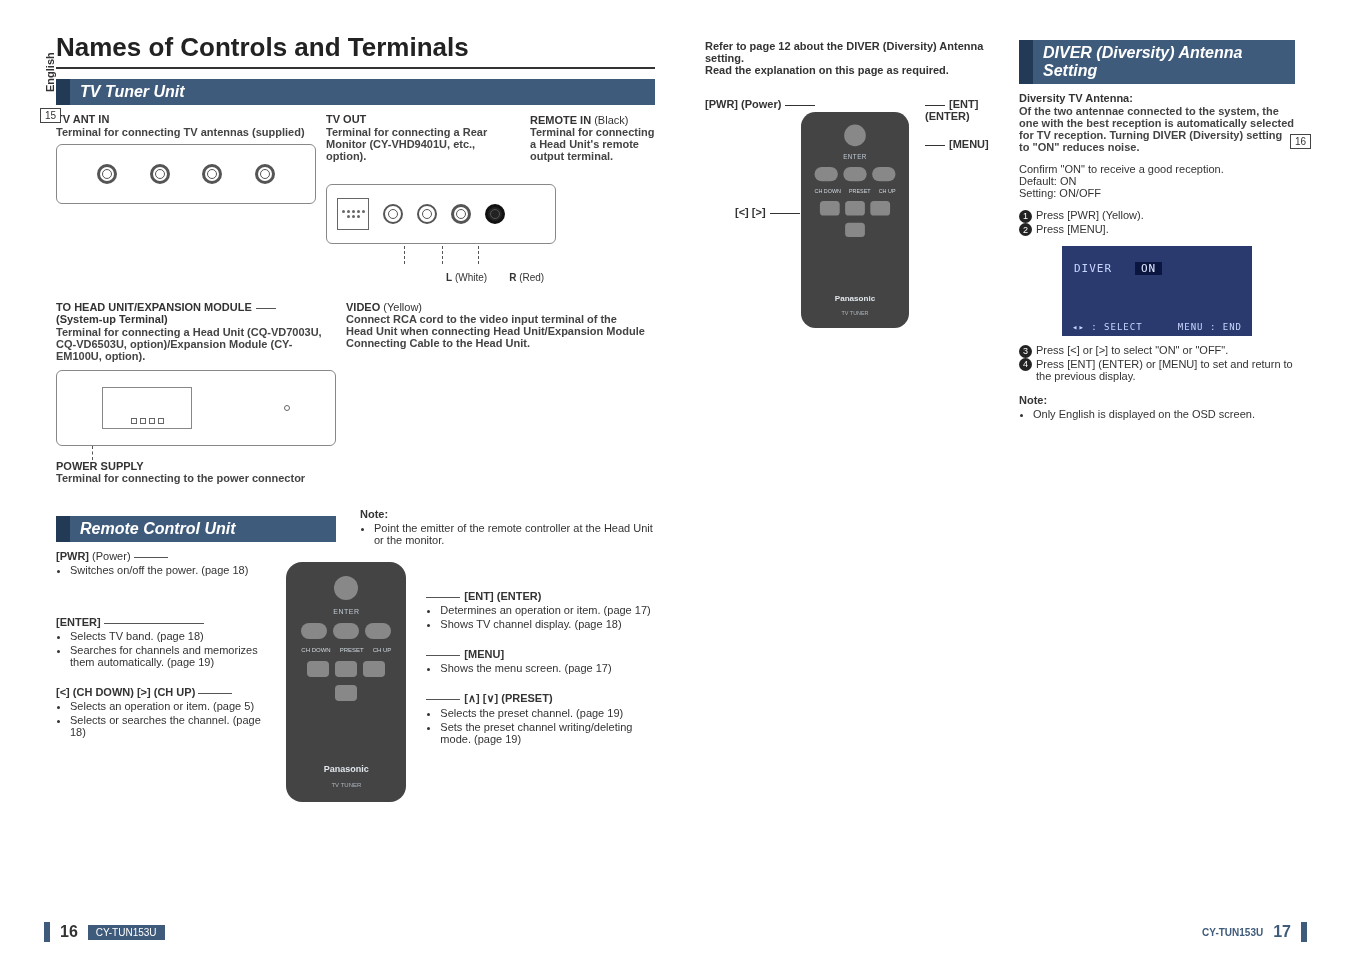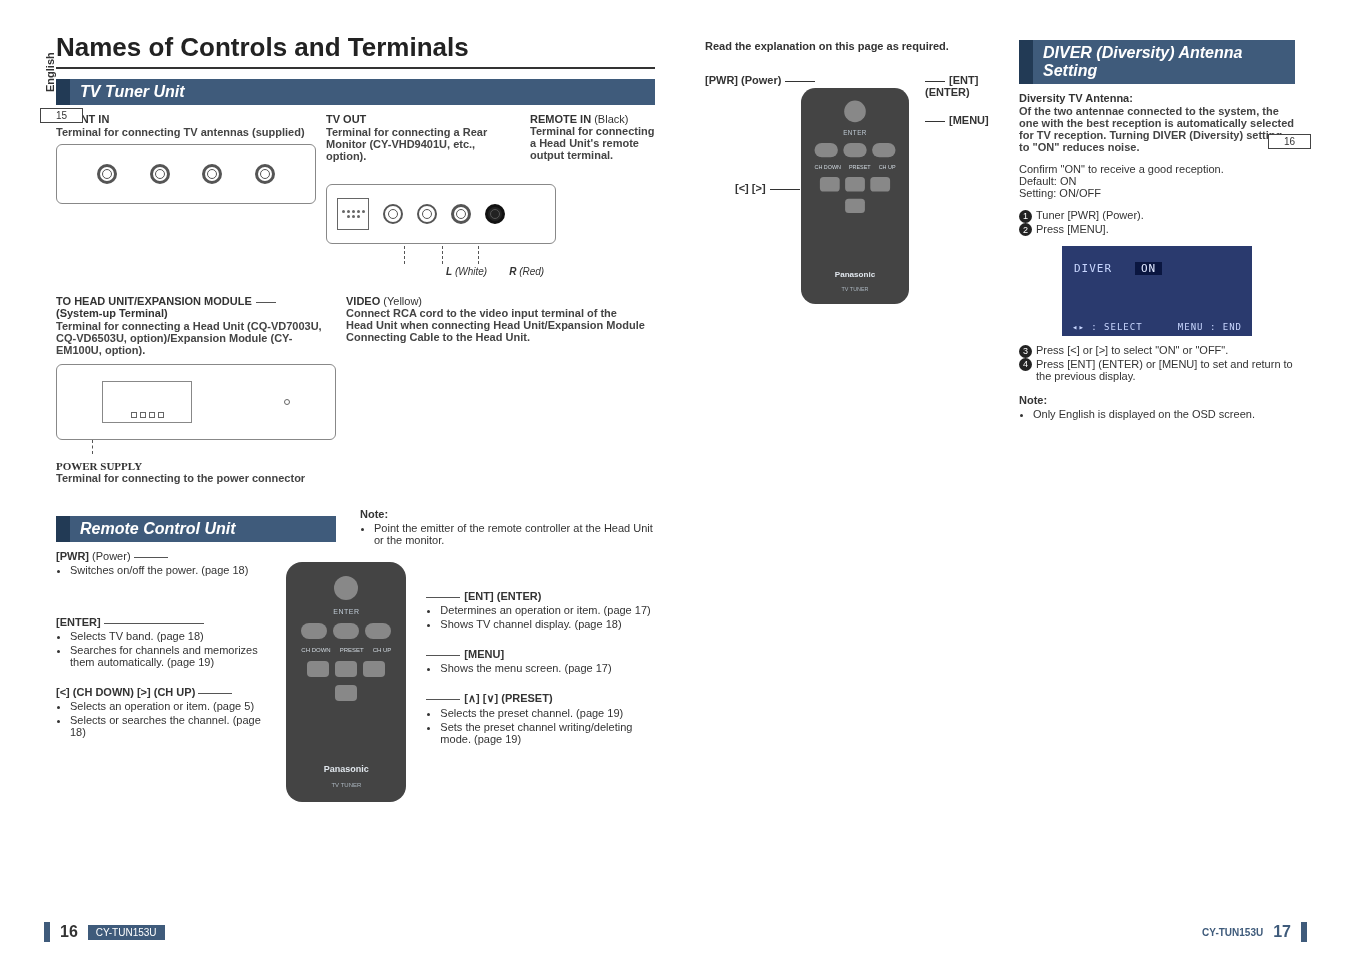--- a/index.html
+++ b/index.html
@@ -34,21 +34,21 @@
     font-weight:bold;
     transform:rotate(-90deg);
     transform-origin:left top;
   }
   .tab-l { left:44px; top:92px; }
 
   .num-box {
     position:absolute;
     border:1px solid #444;
     font-size:10px;
-    padding:1px 15px;
+    padding:1px 4px;
     background:#fff;
   }
   .num-l { left:40px; top:108px; }
   .num-r { right:40px; top:134px; }
 
   .section-bar {
     background:#3f5b7b;
     color:#fff;
     font-weight:bold;
     font-style:italic;
@@ -84,38 +84,38 @@
   .dbl{ border-width:3px; }
 
   .tv-out-box{
     width:230px; height:60px; border:1px solid #888; border-radius:6px;
     display:flex; align-items:center; gap:14px; padding:0 10px; margin-top:22px;
   }
   .din{ width:32px; height:32px; border:1px solid #666; display:flex; flex-wrap:wrap; align-content:center; justify-content:center; gap:2px; padding:3px;}
   .din span{ width:3px; height:3px; background:#666; border-radius:50%; }
   .rdash{ width:1px; height:18px; border-left:1px dashed #555; margin:2px auto 0; }
   .audio-lbl{ text-align:center; font-size:10px; }
-  .lr-row{ display:flex; gap:22px; margin-left:58px; margin-top:2px;font-style:italic;}
+  .lr-row{ display:flex; gap:22px; margin-left:58px; margin-top:8px;}
 
   .head-row{ display:flex; gap:10px; margin-top:18px; }
   .head-left{ width:280px; }
   .head-right{ width:300px; }
 
   .expansion-box{
     margin-top:8px;
     width:280px; height:76px;
     border:1px solid #888; border-radius:6px;
     display:flex; gap:12px; align-items:center; justify-content:center;
   }
   .conn-slot{ width:90px; height:42px; border:1px solid #888; display:flex; align-items:flex-end; justify-content:center; padding:4px;}
   .pins{ display:flex; gap:3px; }
   .pins span{ width:6px; height:6px; border:1px solid #666; }
   .circhole{ width:6px;height:6px;border:1px solid #666; border-radius:50%; margin-left:80px;}
 
-  .power-head{ font-weight:bold; font-size:11px; margin-top:6px;font-family:Liberation Serif, serif;}
+  .power-head{ font-weight:bold; font-size:11px; margin-top:0;}
 
   .remote{
     margin-top:12px;
     width:120px; height:240px;
     background:#444;
     border-radius:16px;
     padding:14px 10px;
     color:#cfd7de;
     font-size:7px;
     display:flex; flex-direction:column; align-items:center; gap:8px;
@@ -196,21 +196,21 @@
       <div class="small-head">TV ANT IN</div>
       <div class="desc">Terminal for connecting TV antennas (supplied)</div>
       <div class="tv-ant-box">
         <div class="jack dbl"></div>
         <div class="jack dbl"></div>
         <div class="jack dbl"></div>
         <div class="jack dbl"></div>
       </div>
     </div>
     <div>
-      <div style="display:flex; gap:14px;">
+      <div style="display:flex; gap:14px;align-items:center;">
         <div class="tv-mid">
           <div class="small-head">TV OUT</div>
           <div class="desc">Terminal for connecting a Rear Monitor (CY-VHD9401U, etc., option).</div>
         </div>
         <div class="tv-right">
           <div><span class="small-head">REMOTE IN</span> <span>(Black)</span></div>
           <div class="desc">Terminal for connecting a Head Unit's remote output terminal.</div>
         </div>
       </div>
       <div class="tv-out-box">
@@ -359,20 +359,21 @@
   </div>
 </div>
 
 <div class="page page-right">
 
   <div class="num-box num-r">16</div>
 
 
   <div class="rp-grid">
     <div class="rp-left">
+      <div style="font-weight:bold">Refer to page 12 about the DIVER (Diversity) Antenna setting.</div>
       <div style="font-weight:bold">Read the explanation on this page as required.</div>
 
       <div class="remote-wrap">
         <div class="remote remote2">
           <div class="pwr"></div>
           <div class="lbl">ENTER</div>
           <div class="row3">
             <div class="pill"></div>
             <div class="pill"></div>
             <div class="pill"></div>
@@ -400,21 +401,21 @@
 
     <div class="rp-right">
       <div class="section-bar" style="margin-top:0">DIVER (Diversity) Antenna Setting</div>
       <div class="small-head">Diversity TV Antenna:</div>
       <div class="desc">Of the two antennae connected to the system, the one with the best reception is automatically selected for TV reception. Turning DIVER (Diversity) setting to "ON" reduces noise.</div>
       <div style="height:10px"></div>
       <div>Confirm "ON" to receive a good reception.</div>
       <div>Default: ON</div>
       <div>Setting: ON/OFF</div>
       <div style="height:10px"></div>
-      <div><span class="bnum">1</span><span>Tuner [PWR] (Power).</span></div>
+      <div><span class="bnum">1</span><span>Press [PWR] (Yellow).</span></div>
       <div><span class="bnum">2</span><span>Press [MENU].</span></div>
 
       <div class="osd">
         <span>DIVER</span>&nbsp;&nbsp;&nbsp;<span class="sel">ON</span>
         <div class="foot">
             <span>◂▸ : SELECT</span>
             <span>MENU : END</span>
           </div>
       </div>
 

